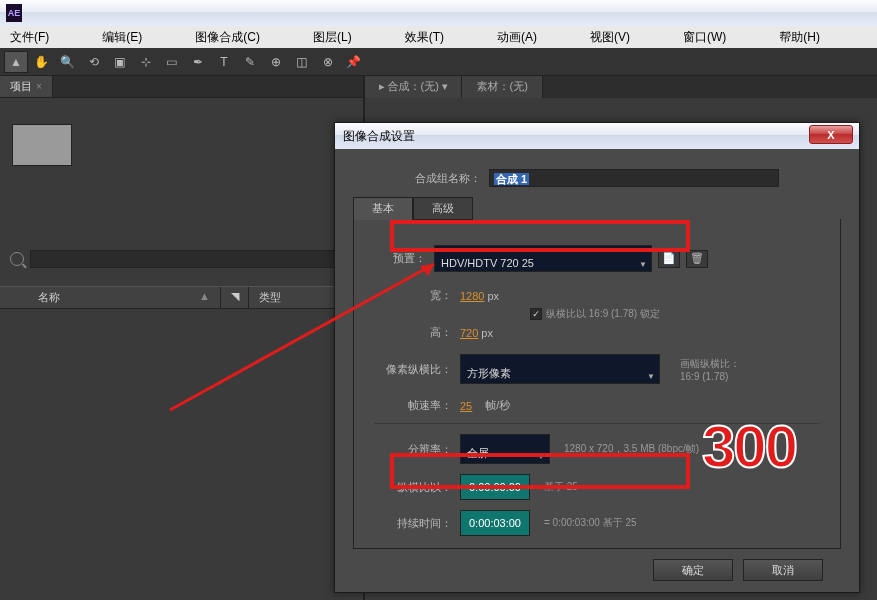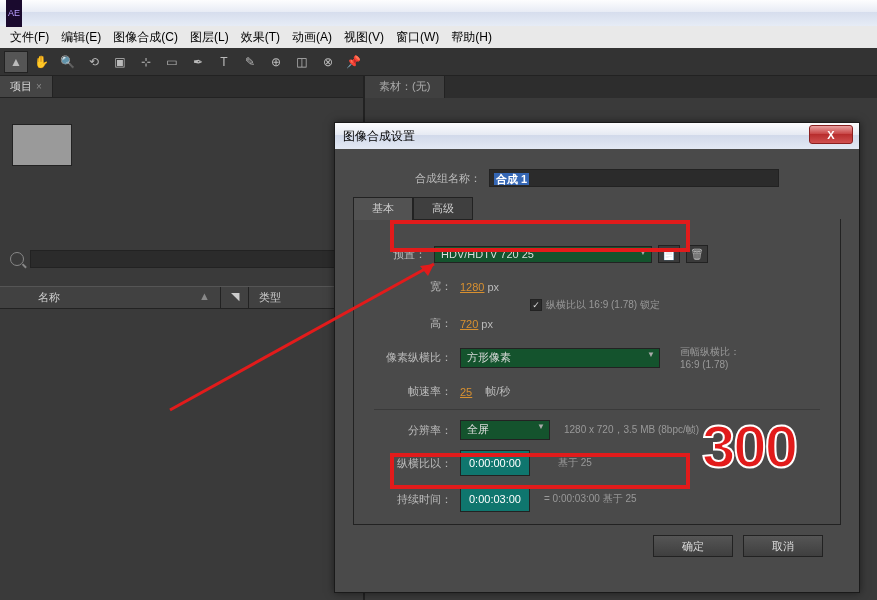--- a/index.html
+++ b/index.html
@@ -1,21 +1,21 @@
 <!DOCTYPE html>
 <html><head>
 <meta charset="utf-8">
 <style>
 * { box-sizing: border-box; margin: 0; padding: 0; font-family: "Microsoft YaHei", sans-serif; }
 body { width: 877px; height: 600px; background: #4a4a4a; overflow: hidden; position: relative; }
 
 .titlebar { height: 26px; background: linear-gradient(#fdfdfe,#e8ecf5 45%,#d6dded 46%,#e6ecf6); display: flex; align-items: center; padding: 0 6px; font-size: 12px; color: #000; }
-.titlebar .ae-icon { width: 16px; height: 28px; background: #1a0a2e; margin-right: 6px; display: inline-flex; align-items: center; justify-content: center; color: #b89eff; font-size: 9px; font-weight: normal; }
-
-.menubar { height: 22px; background: #e9e9e9; display: flex; align-items: center; padding: 0 4px; font-size: 12px; color: #000; }
+.titlebar .ae-icon { width: 16px; height: 18px; background: #1a0a2e; margin-right: 6px; display: inline-flex; align-items: center; justify-content: center; color: #b89eff; font-size: 9px; font-weight: bold; }
+
+.menubar { height: 22px; background: #e9e9e9; display: flex; align-items: center; padding: 0 4px; font-size: 12px; color: #000; gap: 41px; }
 .menubar span { padding: 0 6px; cursor: default; }
 
 .toolbar { height: 28px; background: #333; display: flex; align-items: center; padding: 0 4px; gap: 2px; border-bottom: 1px solid #222; }
 .tool { width: 24px; height: 22px; display: flex; align-items: center; justify-content: center; color: #bbb; font-size: 12px; }
 .tool.active { background: #555; border: 1px solid #222; }
 
 .workspace { display: flex; height: calc(100% - 76px); }
 .left-panel { width: 365px; background: #3a3a3a; border-right: 2px solid #222; display: flex; flex-direction: column; gap: 14px; }
 .tabbar { height: 22px; background: #2d2d2d; display: flex; align-items: center; border-bottom: 1px solid #222; }
 .tab { font-size: 11px; color: #aaa; padding: 3px 10px; background: #3a3a3a; border-right: 1px solid #222; }
@@ -48,21 +48,21 @@
 .txt-input { background: #2b2b2b; border: 1px solid #222; color: #fff; font-size: 11px; padding: 2px 4px; font-weight: bold; }
 .comp-name { width: 290px; height: 18px; }
 .comp-name-sel { background: #3567b5; color: #fff; padding: 0 2px; }
 
 .dlg-tabs { display: flex; margin-top: 10px; }
 .dlg-tab { padding: 3px 18px; font-size: 11px; color: #ccc; background: #3f3f3f; border: 1px solid #222; }
 .dlg-tab.active { background: #525252; border-bottom: none; }
 .dlg-tab-content { border: 1px solid #222; border-top: none; background: #4a4a4a; padding: 20px 26px 6px; margin-top: -1px; }
 
 .dlg-divider { height: 1px; background: #3a3a3a; margin: 10px -6px; }
-.dd { background: #14532d; border: 1px solid #222; color: #ddd; font-size: 11px; padding: 1px 18px 2px 6px; position: relative; display: inline-flex; align-items: flex-start; }
+.dd { background: #0f172a; border: 1px solid #222; color: #ddd; font-size: 11px; padding: 11px 18px 2px 6px; position: relative; display: inline-flex; align-items: flex-end; }
 .dd-arrow { position: absolute; right: 4px; font-size: 8px; color: #aaa; }
 .link-val { color: #d89030; text-decoration: underline; }
 .info-txt { color: #999; font-size: 10px; }
 .cb { width: 12px; height: 12px; background: #2b2b2b; border: 1px solid #222; display: inline-flex; align-items: center; justify-content: center; color: #ddd; font-size: 9px; margin-right: 4px; }
 .tc-input { width: 70px; background: #0f766e; border: 1px solid #222; color: #fff; font-size: 11px; padding: 6px 4px; text-align: center; }
 
 .trash-btn { width: 22px; height: 18px; border: 1px solid #222; background: #3a3a3a; display: inline-flex; align-items: center; justify-content: center; color: #bbb; margin-left: 6px; }
 
 .dlg-buttons { display: flex; justify-content: flex-end; gap: 10px; padding: 10px 18px 0; }
 .btn { width: 80px; height: 22px; background: linear-gradient(#555,#3f3f3f); border: 1px solid #222; color: #ddd; font-size: 11px; display: flex; align-items: center; justify-content: center; }
@@ -123,20 +123,21 @@
     <div class="col-header">
       <div class="col-name"><span>名称</span><span class="sort-arrow">▲</span></div>
       <div style="width:28px">◥</div>
       <div class="col-type">类型</div>
       <div style="width:24px">大</div>
     </div>
   </div>
 
   <div class="right-panel">
     <div class="right-tabs">
+      <div class="rtab">▸ <span>合成：</span><span>(无)</span> ▾</div>
       <div class="rtab"><span>素材：</span><span>(无)</span></div>
     </div>
   </div>
 </div>
 
 <div class="dialog">
   <div class="dlg-titlebar">
     <span>图像合成设置</span>
     <div class="dlg-close">X</div>
   </div>
@@ -202,21 +203,21 @@
         <div class="dd" style="width:90px">
           <span>全屏</span>
             <span class="dd-arrow">▼</span>
         </div>
         <span class="info-txt" style="margin-left:14px">1280 x 720，3.5 MB (8bpc/帧)</span>
       </div>
 
       <div class="row" style="margin-top:10px">
         <span class="lbl" style="width:80px">纵横比以：</span>
         <input class="tc-input" value="0:00:00:00" style="">
-        <span class="info-txt" style="margin-left:28px">基于 25</span>
+        <span class="info-txt" style="margin-left:14px">基于 25</span>
       </div>
 
       <div class="row" style="margin-top:10px">
         <span class="lbl" style="width:80px">持续时间：</span>
         <input class="tc-input" value="0:00:03:00" style="">
         <span class="info-txt" style="margin-left:14px">= 0:00:03:00  基于 25</span>
       </div>
 
     </div>
 

